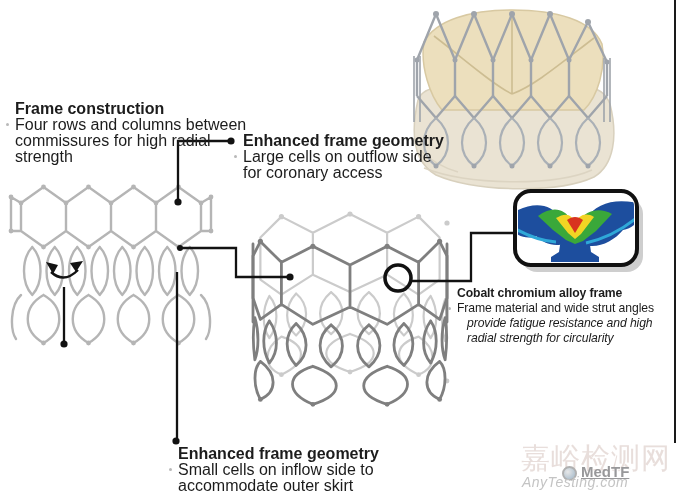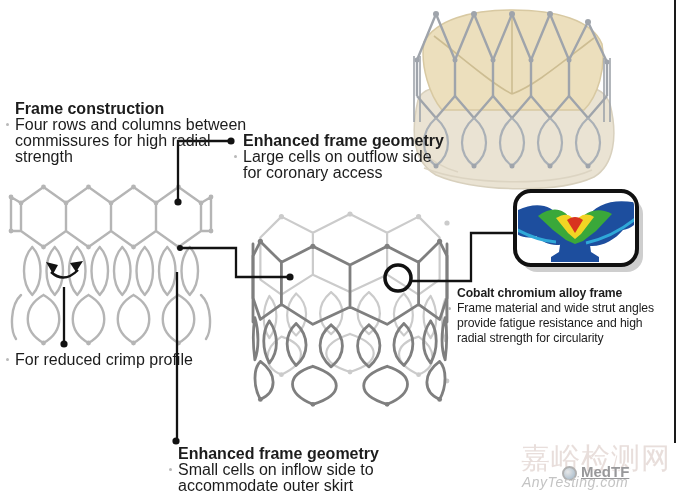--- a/index.html
+++ b/index.html
@@ -2,21 +2,21 @@
 <html><head>
 <meta charset="utf-8">
 <style>
   html,body{margin:0;padding:0;background:#fff;}
   #page{position:relative;width:680px;height:503px;background:#fff;overflow:hidden;
         font-family:"Liberation Sans",sans-serif;}
   #art{position:absolute;left:0;top:0;}
   .ann{position:absolute;color:#1c1c1c;font-size:16px;line-height:16px;}
   .ann .ttl{font-weight:bold;white-space:nowrap;}
   .ann .ln{position:relative;white-space:nowrap;}
-  .ann .ln.noind{margin-left:0;}
+  .ann .ln.noind{margin-left:10px;font-style:italic;}
   .ann .ln.b::before{content:"";position:absolute;left:-9px;top:6px;width:3px;height:3px;
         border-radius:50%;background:#b9b9b9;}
   .ann.tight{font-size:12.2px;line-height:15px;letter-spacing:-0.1px;}
   .wm-cn{position:absolute;left:521px;top:439px;font-size:29px;font-weight:normal;letter-spacing:1px;
         color:rgba(213,194,190,0.55);text-shadow:1px 1px 0 #fff;white-space:nowrap;}
   .wm-brand{position:absolute;left:581px;top:463px;font-size:15px;font-weight:bold;color:#98989a;
         text-shadow:1px 1px 1px #fff;white-space:nowrap;text-decoration:underline;}
   .wm-logo{position:absolute;left:562px;top:466px;width:11px;height:11px;border:2px solid #b0b0b0;
         border-radius:50%;background:radial-gradient(circle at 35% 35%, #e8e8e8, #9fb6c8);}
   .wm-site{position:absolute;left:522px;top:474px;font-size:14px;font-style:italic;color:#c4c4c4;
@@ -183,21 +183,20 @@
   </div>
 
   <div class="ann tight" style="left:457px;top:286px;">
     <div class="ttl">Cobalt chromium alloy frame</div>
     <div class="ln b">Frame material and wide strut angles</div>
     <div class="ln noind">provide fatigue resistance and high</div>
     <div class="ln noind">radial strength for circularity</div>
   </div>
 
   <div class="ann" style="left:15px;top:352px;">
-    <div class="ln b">For reduced crimp profile</div>
   </div>
 
   <div class="ann" style="left:178px;top:446px;">
     <div class="ttl">Enhanced frame geometry</div>
     <div class="ln b">Small cells on inflow side to</div>
     <div class="ln">accommodate outer skirt</div>
   </div>
 
   <div class="wm-cn">嘉峪检测网</div>
   <div class="wm-logo"></div>

